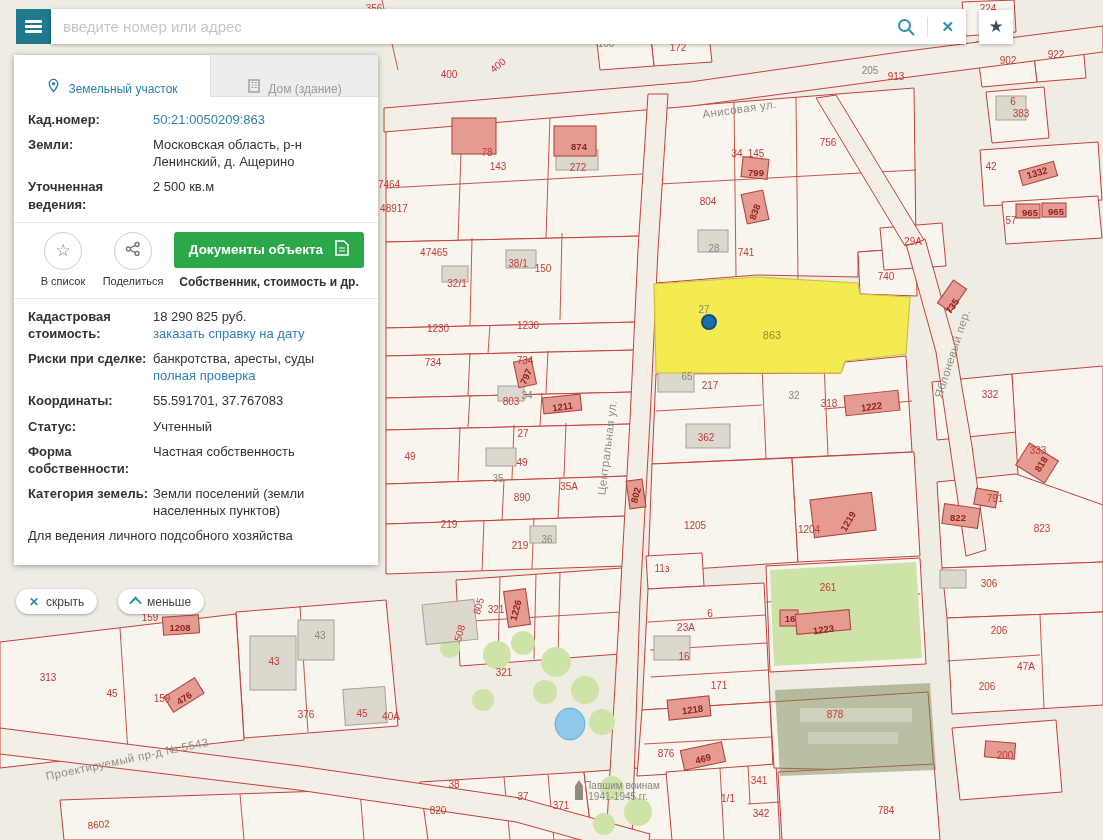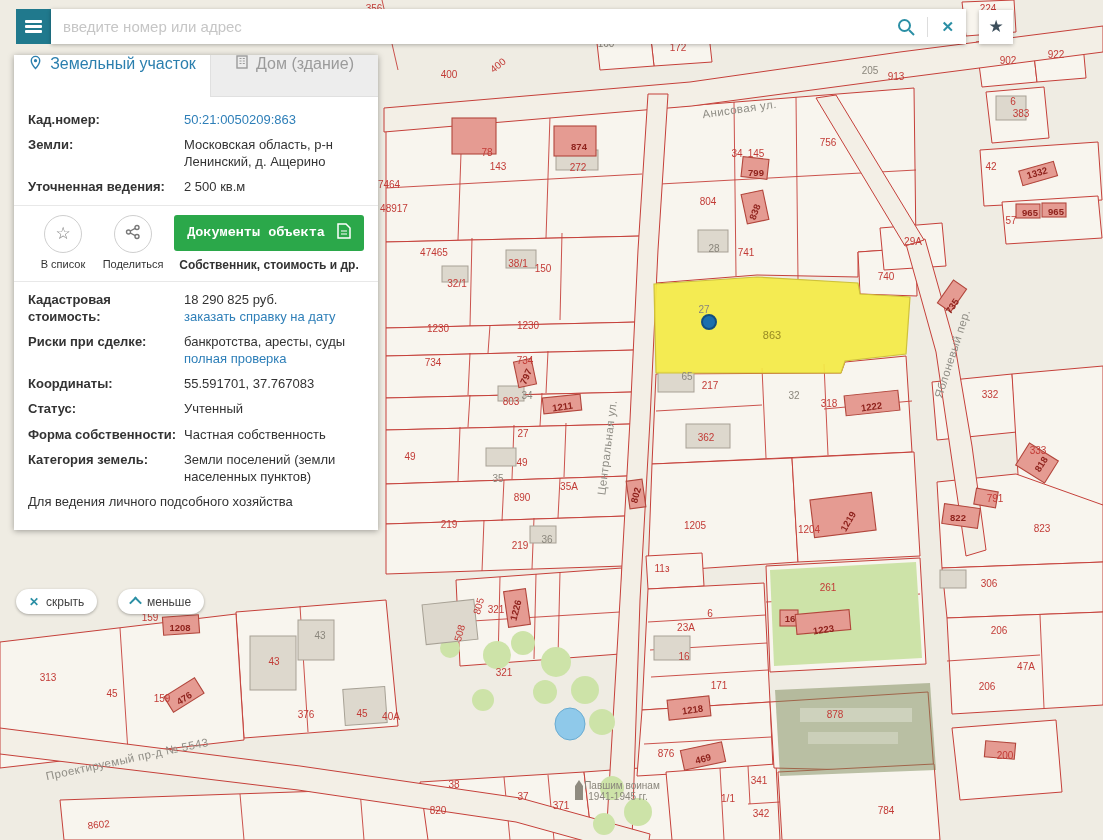--- a/index.html
+++ b/index.html
@@ -29,36 +29,36 @@
   .searchbox input{flex:1;border:none;outline:none;font-size:15px;color:#333;font-family:"Liberation Sans",sans-serif}
   .searchbox input::placeholder{color:#c6c6c6}
   .sdiv{width:1px;height:20px;background:#ddd;margin:0 11px}
   .sclose{color:#2b8fa5;font-size:15px;font-weight:bold;cursor:pointer;background:none;border:none;padding:0 2px}
   .sglass{cursor:pointer;display:flex}
   .star-btn{position:absolute;left:979px;top:10px;width:34px;height:34px;background:#fff;box-shadow:0 1px 4px rgba(0,0,0,.28);border:none;font-size:17px;color:#3d4f5c;cursor:pointer;line-height:34px;text-align:center;padding:0}
 
   
   .panel{position:absolute;left:14px;top:55px;width:364px;background:#fff;box-shadow:0 1px 6px rgba(0,0,0,.35)}
   .tabs{display:flex;height:42px}
-  .tab{display:flex;align-items:flex-start;justify-content:center;gap:7px;font-size:16px;cursor:pointer;box-sizing:border-box}
+  .tab{display:flex;align-items:flex-end;justify-content:center;gap:7px;font-size:12px;cursor:pointer;box-sizing:border-box}
   .tab.active{width:196px;background:#fff;color:#2b7fae;border-bottom:1px solid #fff}
   .tab.inactive{flex:1;background:#ededed;color:#9b9b9b;border-left:1px solid #e0e0e0;border-bottom:1px solid #e0e0e0}
   .pbody{padding:6px 14px 12px}
   .row{display:flex;margin:8px 0;font-size:13px;color:#333;line-height:1.32}
-  .row .lbl{width:156px;flex:none;font-weight:bold}
+  .row .lbl{width:125px;flex:none;font-weight:bold}
   .row .val{flex:1}
   .link{color:#2e7fb8;cursor:pointer;text-decoration:none;display:inline-block}
   .sep{height:1px;background:#e8e8e8;margin:9px -14px}
   .actions{display:flex;align-items:flex-start;margin:4px 0 0}
   .act{width:70px;text-align:center;cursor:pointer}
   .circle{width:36px;height:36px;border:1px solid #cfcfcf;border-radius:50%;display:flex;align-items:center;justify-content:center;margin:0 auto;background:#fff}
   .circle .glyph{font-size:17px;color:#777;line-height:1}
   .act .cap{font-size:11px;margin-top:5px;color:#333}
   .docs{flex:1;margin-left:6px;text-align:center}
-  .docs-btn{width:100%;height:36px;background:#2ba84a;color:#fff;border:none;border-radius:3px;font-size:13.5px;font-weight:bold;display:flex;align-items:center;justify-content:center;gap:12px;cursor:pointer;font-family:Liberation Mono, monospace}
+  .docs-btn{width:100%;height:36px;background:#2ba84a;color:#fff;border:none;border-radius:3px;font-size:13.5px;font-weight:bold;display:flex;align-items:center;justify-content:center;gap:12px;cursor:pointer;font-family:Liberation Sans, sans-serif}
   .docs-cap{font-size:12px;font-weight:bold;margin-top:7px;color:#333}
 
   
   .pill{position:absolute;top:589px;height:25px;background:#fff;border-radius:13px;box-shadow:0 1px 3px rgba(0,0,0,.3);display:flex;align-items:center;gap:7px;padding:0 13px;font-size:12px;color:#444;border:none;cursor:pointer;font-family:"Liberation Sans",sans-serif}
   .pill .ic{color:#2b8fa5;font-weight:bold;font-size:12px}
   .pill .chev{width:7px;height:7px;border-top:2px solid #2b8fa5;border-left:2px solid #2b8fa5;transform:rotate(45deg) translate(1px,1px);display:inline-block}
   #pill-hide{left:16px}
   #pill-less{left:118px}
 </style>
 </head>

